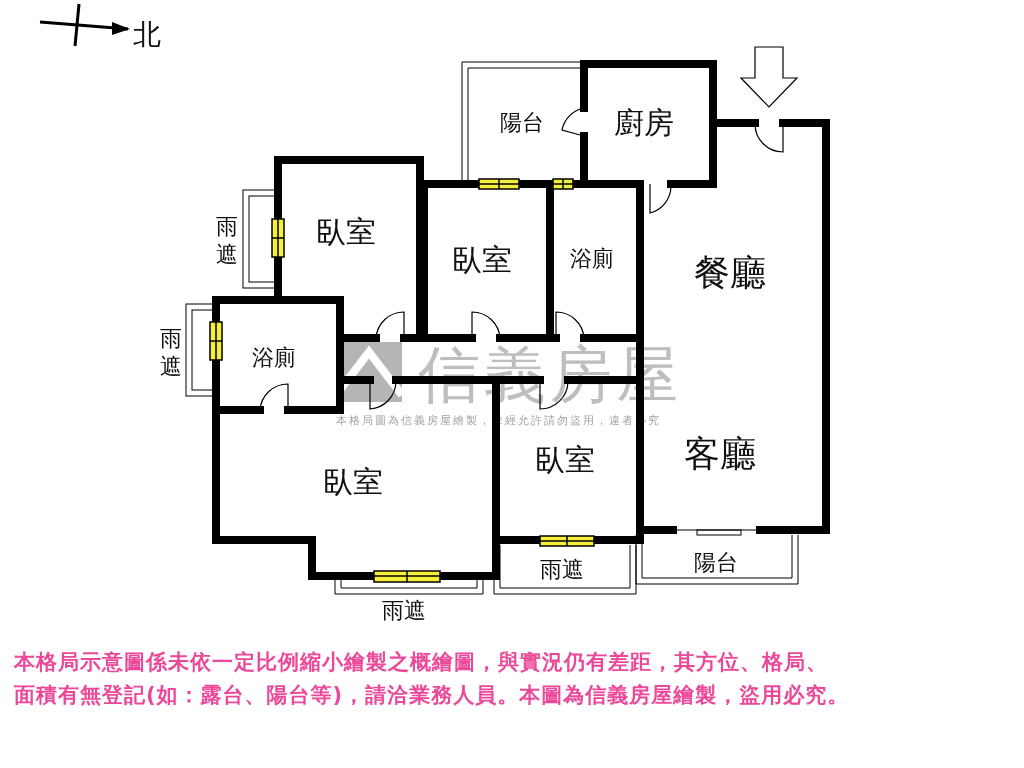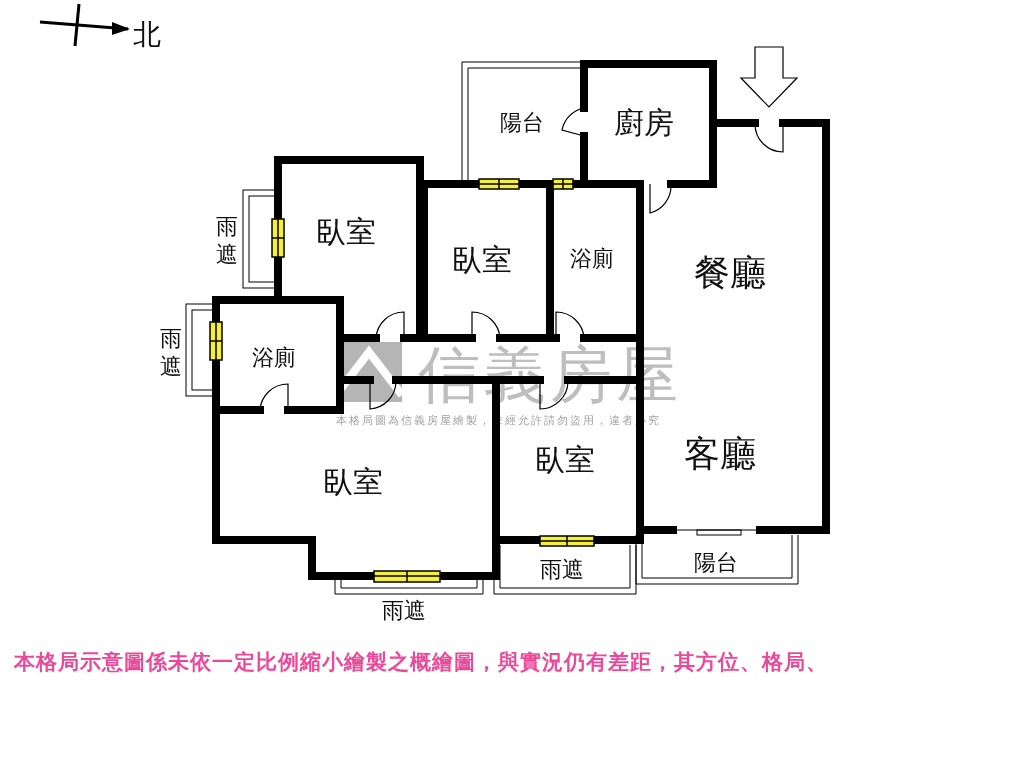--- a/index.html
+++ b/index.html
@@ -176,13 +176,14 @@
     <text class="room-label" x="216" y="262" font-size="22" id="cwu2">遮</text>
   </g>
   <g>
     <text class="room-label" x="160" y="346" font-size="22" id="cwl1">雨</text>
     <text class="room-label" x="160" y="374" font-size="22" id="cwl2">遮</text>
   </g>
 </svg>
 
 <div class="disclaimer">
   <div>本格局示意圖係未依一定比例縮小繪製之概繪圖，與實況仍有差距，其方位、格局、</div>
+  <div>面積有無登記(如：露台、陽台等)，請洽業務人員。本圖為信義房屋繪製，盜用必究。</div>
 </div>
 
 </body></html>

